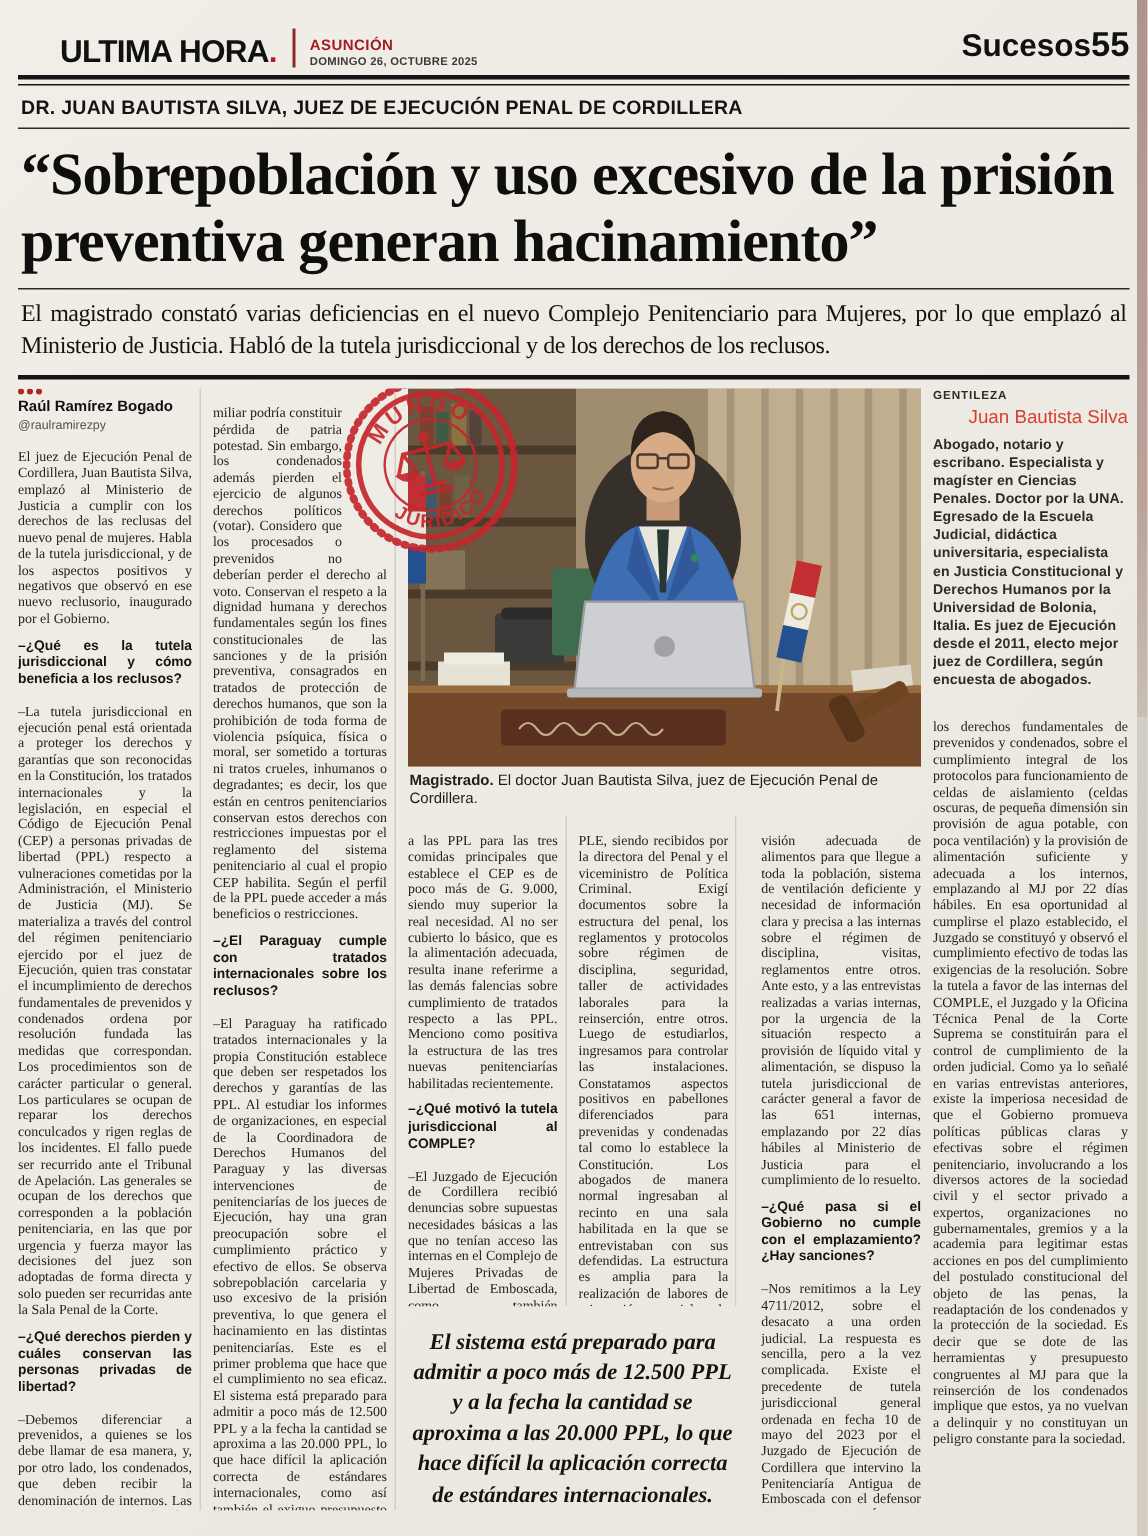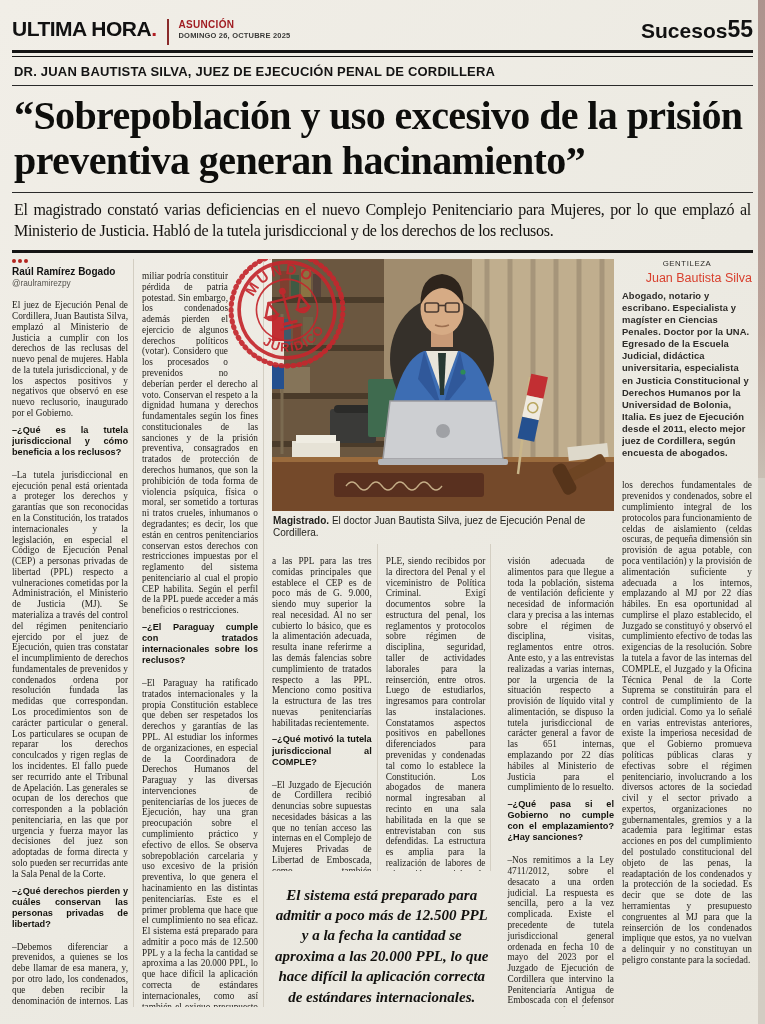--- a/index.html
+++ b/index.html
@@ -9,21 +9,21 @@
     background:linear-gradient(135deg,#f1eee7 0%,#eceae2 55%,#e9e6dd 100%);
     overflow:hidden;color:#1c1b18;box-sizing:border-box;padding:12px 12px 0 12px;
   }
   .scan-edge{position:absolute;right:0;top:0;width:7px;height:478px;
     background:linear-gradient(#6d3c38,#8a5c52 70%,#a59486);opacity:.5;}
   .scan-edge-low{position:absolute;right:0;top:478px;width:7px;height:546px;
     background:#b6ada2;opacity:.45;}
 
   
   .masthead{display:flex;align-items:flex-start;justify-content:space-between;margin-top:6px;}
-  .mast-left{display:flex;align-items:flex-start;gap:10px;}
+  .mast-left{display:flex;align-items:flex-end;gap:10px;margin-left:28px;}
   .brand{font-weight:bold;font-size:21px;letter-spacing:-.5px;color:#111;line-height:1;}
   .brand .dot{color:#b01f24;}
   .mast-divider{width:2px;height:26px;background:#8a2b2b;margin-top:1px;}
   .mast-city{display:flex;flex-direction:column;line-height:1.05;margin-top:2px;}
   .city{color:#a01d22;font-weight:bold;font-size:10px;letter-spacing:.3px;}
   .date{font-size:7.5px;color:#3a3a38;font-weight:bold;letter-spacing:.2px;margin-top:1px;}
   .mast-right{display:flex;align-items:flex-end;line-height:1;}
   .section{font-weight:bold;font-size:21px;color:#111;}
   .pageno{font-weight:bold;font-size:23px;color:#111;}
   .rule-double{margin-top:5px;border-top:3.5px solid #151515;border-bottom:1.5px solid #151515;height:3px;}
@@ -65,22 +65,22 @@
   .center-bottom{display:flex;gap:16px;height:474px;overflow:hidden;}
   .sub-left{flex:2.06;display:flex;flex-direction:column;min-width:0;}
   .sub-cols{display:flex;gap:8px;height:352px;overflow:hidden;}
   .sub-cols .ncol{flex:1;border-right:1px solid #d3cec2;padding-right:5px;}
   .col5{flex:1;min-width:0;}
   .pull-quote{font-family:"Liberation Serif",serif;font-style:italic;font-weight:bold;
     font-size:15px;line-height:1.36;text-align:center;color:#13120f;margin-top:14px;padding:0 2px;}
 
   
   .rightcol{width:130px;display:flex;flex-direction:column;overflow:hidden;}
-  .credit{font-weight:normal;font-size:7.8px;letter-spacing:.6px;color:#2c2b28;
-    text-align:center;margin-bottom:4px;}
+  .credit{font-weight:bold;font-size:7.8px;letter-spacing:.6px;color:#2c2b28;
+    text-align:left;margin-bottom:4px;}
   .bio-name{color:#d8402e;font-weight:normal;font-size:12.5px;line-height:1.1;margin-bottom:4px;text-align:right;}
   .bio-text{font-weight:bold;font-size:9.4px;line-height:1.29;color:#2e2c29;
     letter-spacing:.1px;text-align:left;}
   .col6{margin-top:9px;flex:1;}
 
   
   .stamp{position:absolute;left:214px;top:-10px;width:122px;height:122px;z-index:5;opacity:.92;}
 </style>
 </head>
 <body>

